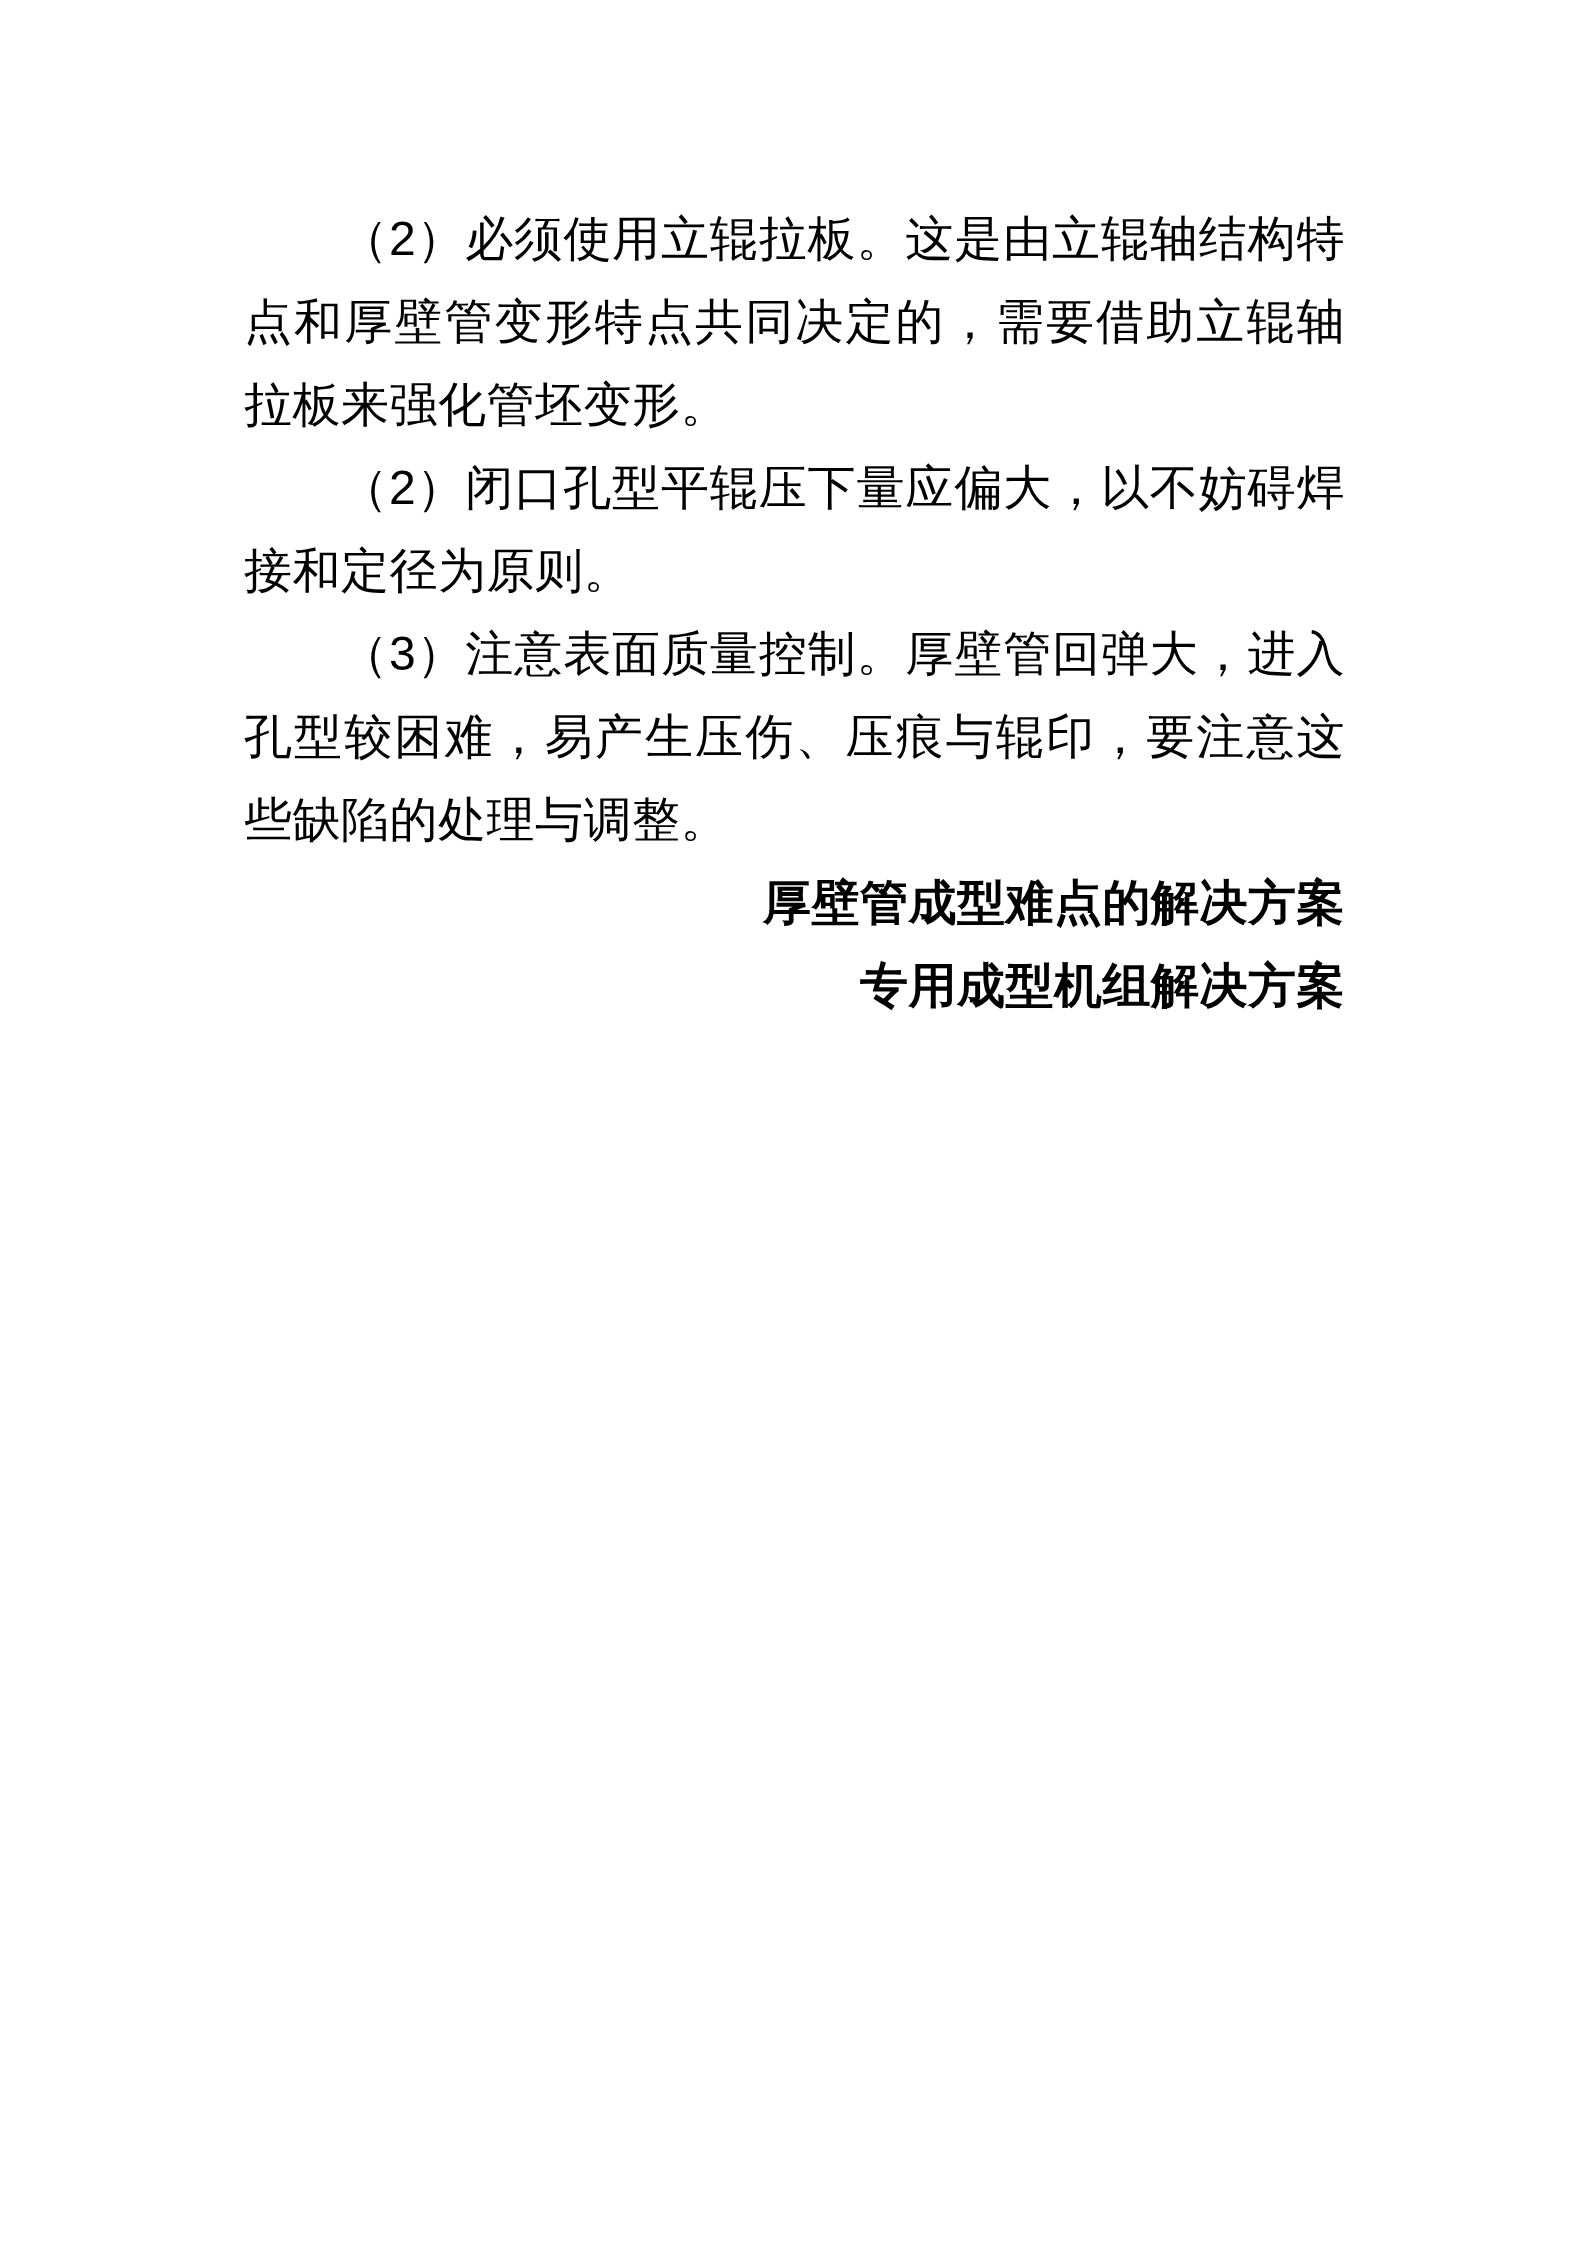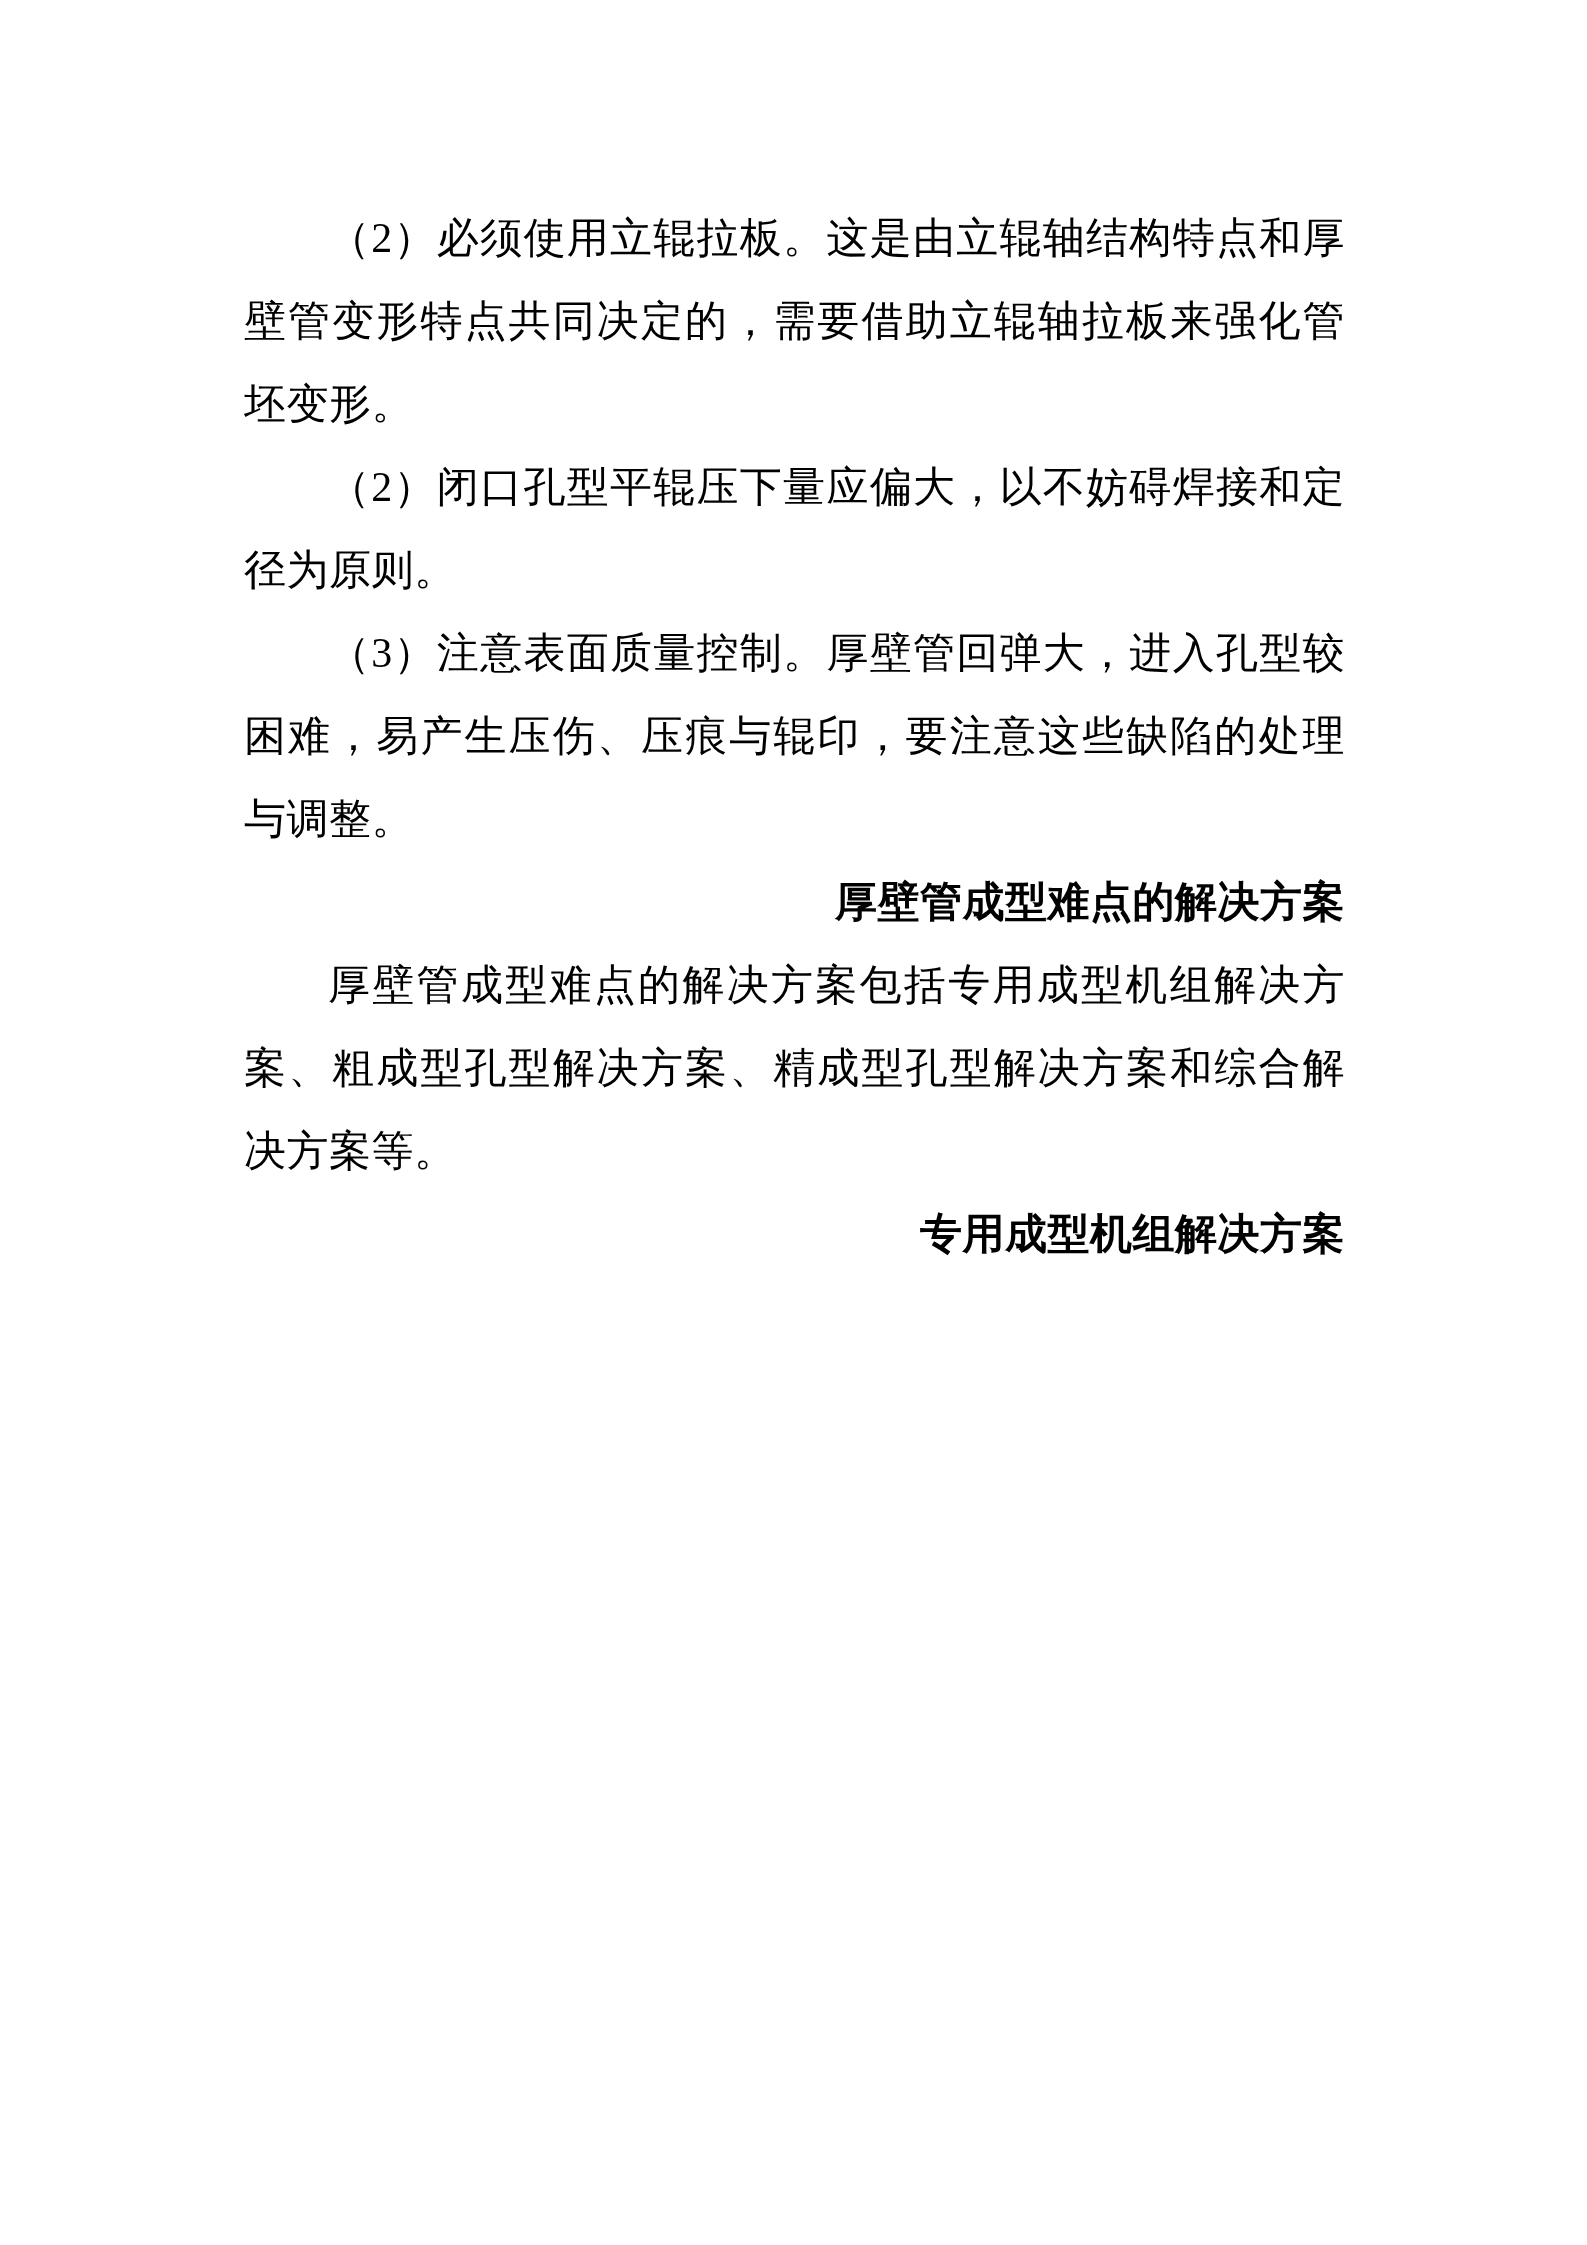--- a/index.html
+++ b/index.html
@@ -12,22 +12,22 @@
     width: 1587px;
     height: 2245px;
     background: #ffffff;
     overflow: hidden;
   }
   .textblock {
     position: absolute;
     left: 244px;
     top: 197px;
     width: 1101px;
-    font-family: Liberation Serif, serif;
-    font-size: 42px;
+    font-family: Liberation Sans, sans-serif;
+    font-size: 48px;
     line-height: 83px;
     color: #000000;
     text-align: justify;
     text-justify: inter-character;
     letter-spacing: 0.5px;
   }
   .textblock p {
     margin: 0;
     padding: 0;
     text-indent: 2em;
@@ -39,16 +39,15 @@
 </style>
 </head>
 <body>
 
 <div class="page">
   <div class="textblock">
     <p>（2）必须使用立辊拉板。这是由立辊轴结构特点和厚壁管变形特点共同决定的，需要借助立辊轴拉板来强化管坯变形。</p>
     <p>（2）闭口孔型平辊压下量应偏大，以不妨碍焊接和定径为原则。</p>
     <p>（3）注意表面质量控制。厚壁管回弹大，进入孔型较困难，易产生压伤、压痕与辊印，要注意这些缺陷的处理与调整。</p>
     <p class="heading">厚壁管成型难点的解决方案</p>
-    <p>厚壁管成型难点的解决方案包括专用成型机组解决方案、粗成型孔型解决方案、精成型孔型解决方案和综合解决方案等。</p>
     <p class="heading">专用成型机组解决方案</p>
   </div>
 </div>
 
 </body></html>

